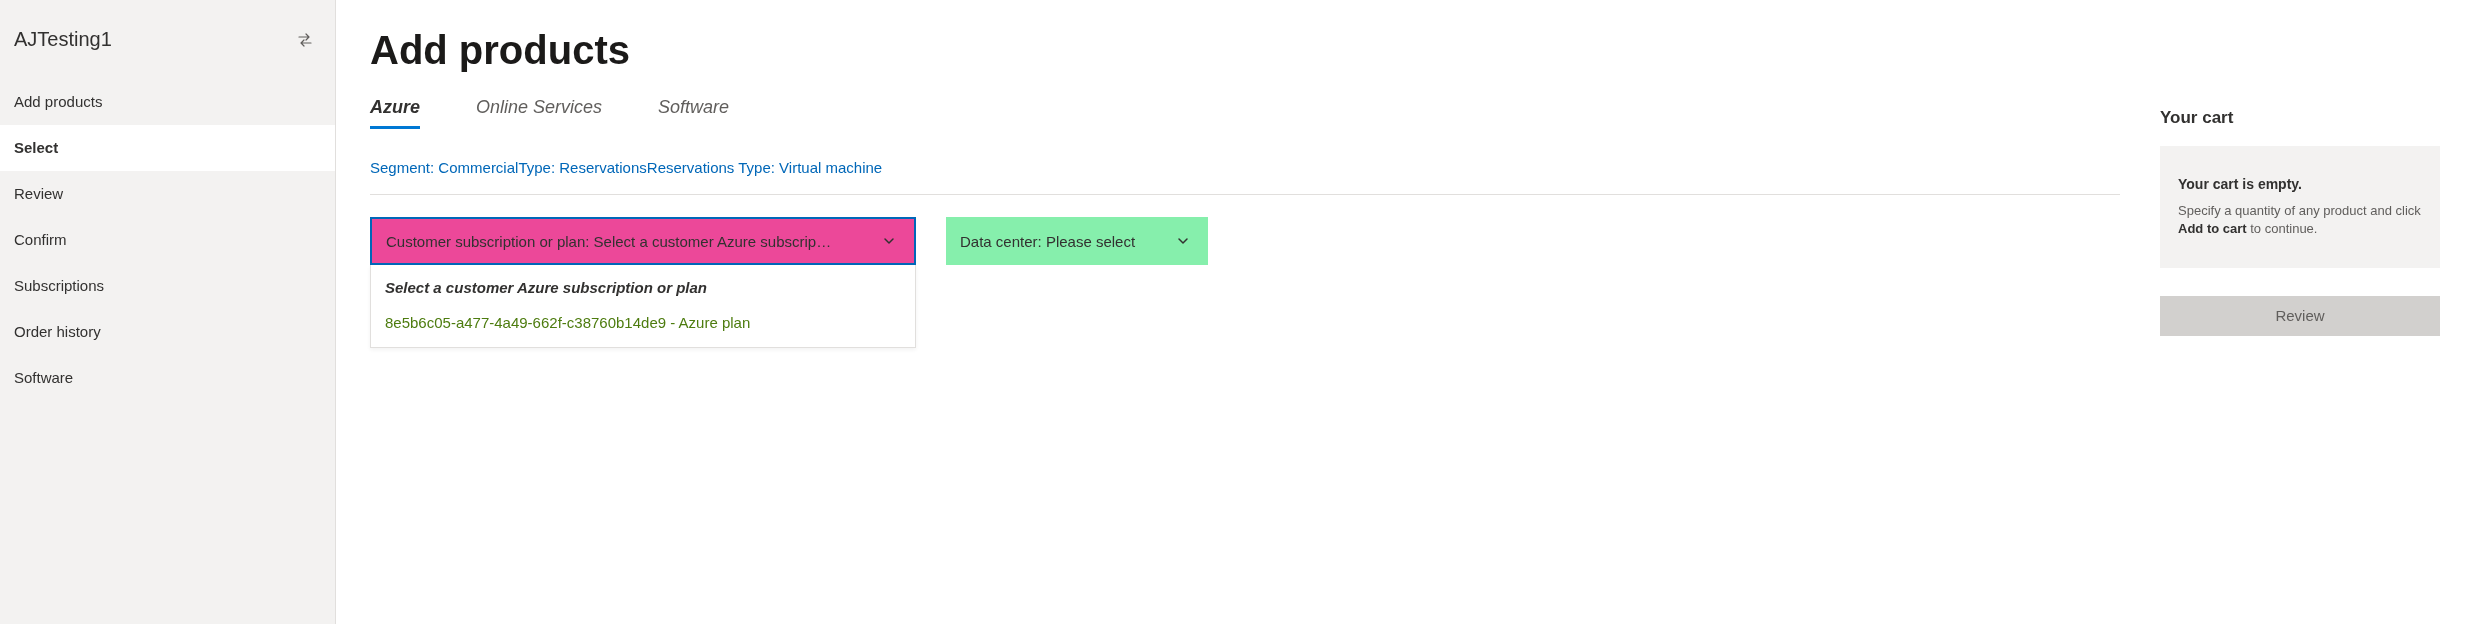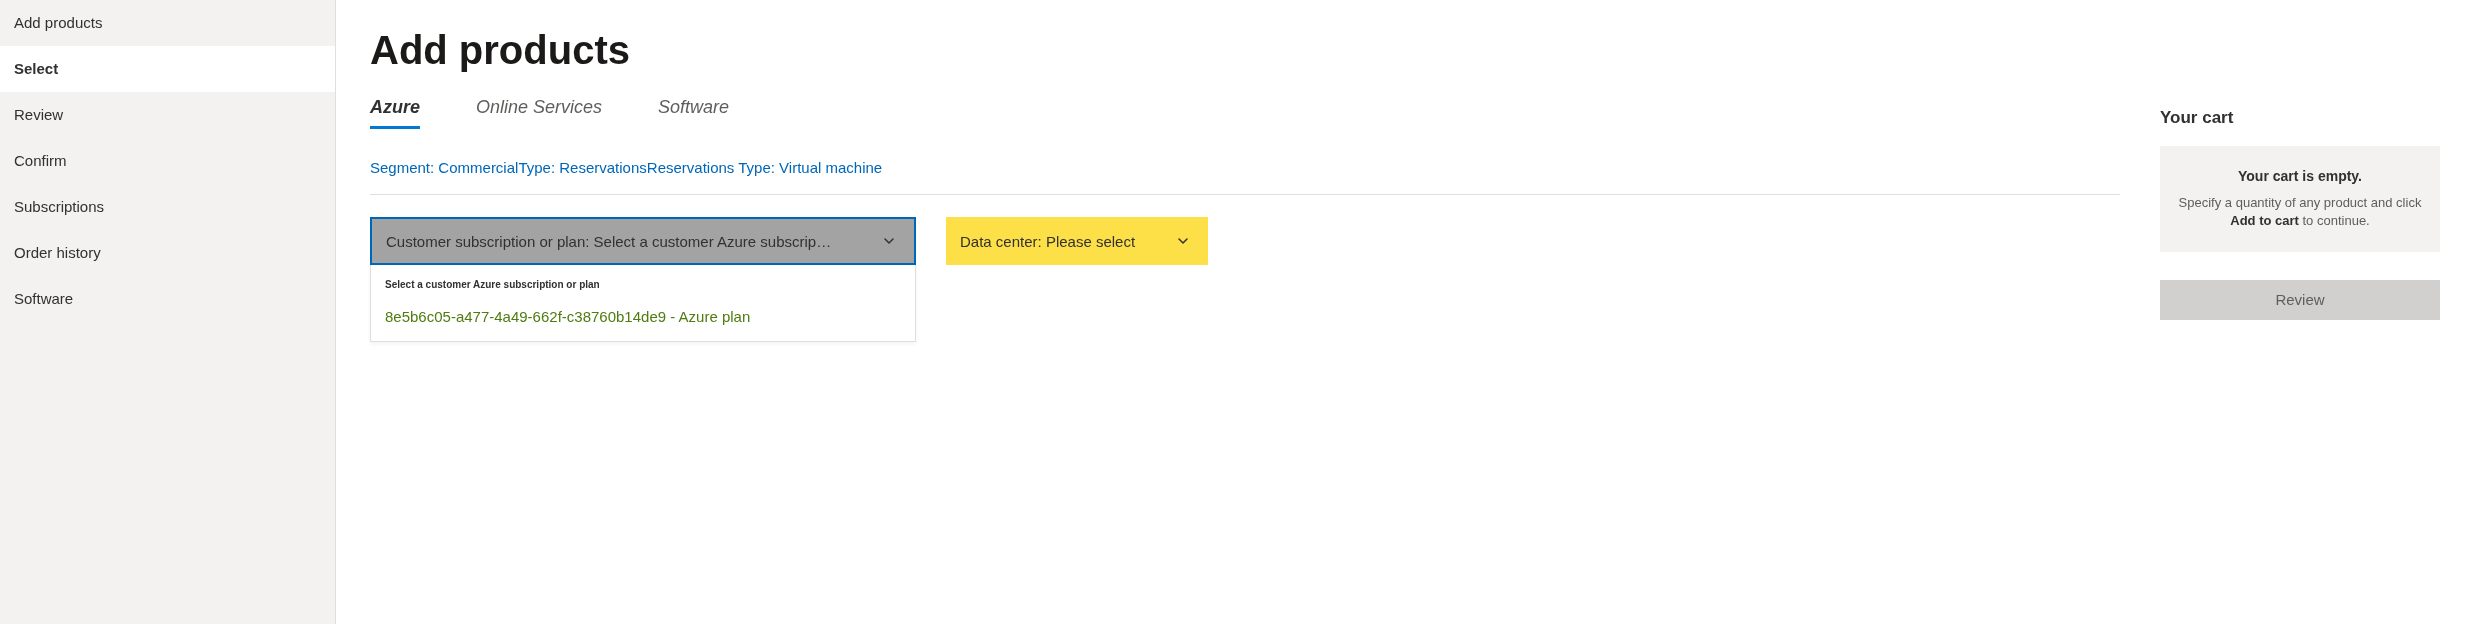--- a/index.html
+++ b/index.html
@@ -103,74 +103,74 @@
     }
     .dropdown {
       position: relative;
     }
     .dropdown-button {
       display: flex;
       align-items: center;
       justify-content: space-between;
       height: 48px;
       padding: 0 18px 0 14px;
-      background: #a3a3a3;
+      background: #ec4899;
       cursor: pointer;
       font-size: 15px;
     }
     .subscription-dd .dropdown-button {
       width: 546px;
       border: 2px solid #0067b8;
     }
     .subscription-dd .dropdown-button .text {
       white-space: nowrap;
       overflow: hidden;
       text-overflow: ellipsis;
       max-width: 480px;
     }
     .datacenter-dd .dropdown-button {
       width: 262px;
-      background: #fde047;
+      background: #86efac;
       border: none;
       color: #323130;
       cursor: not-allowed;
     }
     .chevron svg { display:block; }
 
     .dropdown-listbox {
       width: 546px;
       border: 1px solid #e1dfdd;
       border-top: none;
       background: #fff;
       box-shadow: 0 2px 4px rgba(0,0,0,0.05);
     }
     .listbox-header {
       padding: 14px 14px 8px 14px;
-      font-size: 10px;
-      font-weight: 600;
-      color: #323130;
+      font-size: 15px;
+      font-weight: 600;
+      color: #323130;
+      font-style: italic;
     }
     .listbox-option {
       padding: 10px 14px 16px 14px;
       font-size: 15px;
       color: #4d7c0f;
       cursor: pointer;
     }
 
     
     .cart-heading {
       font-size: 17px;
       font-weight: 600;
       margin-top: 80px;
       margin-bottom: 18px;
     }
     .cart-box {
       background: #f3f2f1;
-      padding: 22px 18px;
-      text-align: center;
+      padding: 30px 18px;
       margin-bottom: 28px;
     }
     .cart-empty-title {
       font-size: 14px;
       font-weight: 600;
       margin-bottom: 10px;
     }
     .cart-empty-text {
       font-size: 13px;
       color: #605e5c;
@@ -197,20 +197,29 @@
       background: #fff;
       color: #323130;
       border: 2px solid #323130;
       line-height: 36px;
     }
   </style>
 </head>
 <body>
 
 <aside class="sidebar">
+  <div class="sidebar-header">
+    <div class="sidebar-title">AJTesting1</div>
+    <span class="swap-icon">
+      <svg width="16" height="16" viewBox="0 0 16 16" fill="none">
+          <path d="M2 5h10M9 2l3 3-3 3" stroke="#605e5c" stroke-width="1.2" stroke-linecap="round" stroke-linejoin="round"></path>
+          <path d="M14 11H4M7 8l-3 3 3 3" stroke="#605e5c" stroke-width="1.2" stroke-linecap="round" stroke-linejoin="round"></path>
+        </svg>
+    </span>
+  </div>
   <nav id="sidebar-nav">
       <div class="sidebar-item">Add products</div>
       <div class="sidebar-item sub active">Select</div>
       <div class="sidebar-item sub">Review</div>
       <div class="sidebar-item sub">Confirm</div>
       <div class="sidebar-item">Subscriptions</div>
       <div class="sidebar-item">Order history</div>
       <div class="sidebar-item">Software</div>
     </nav>
 </aside>

